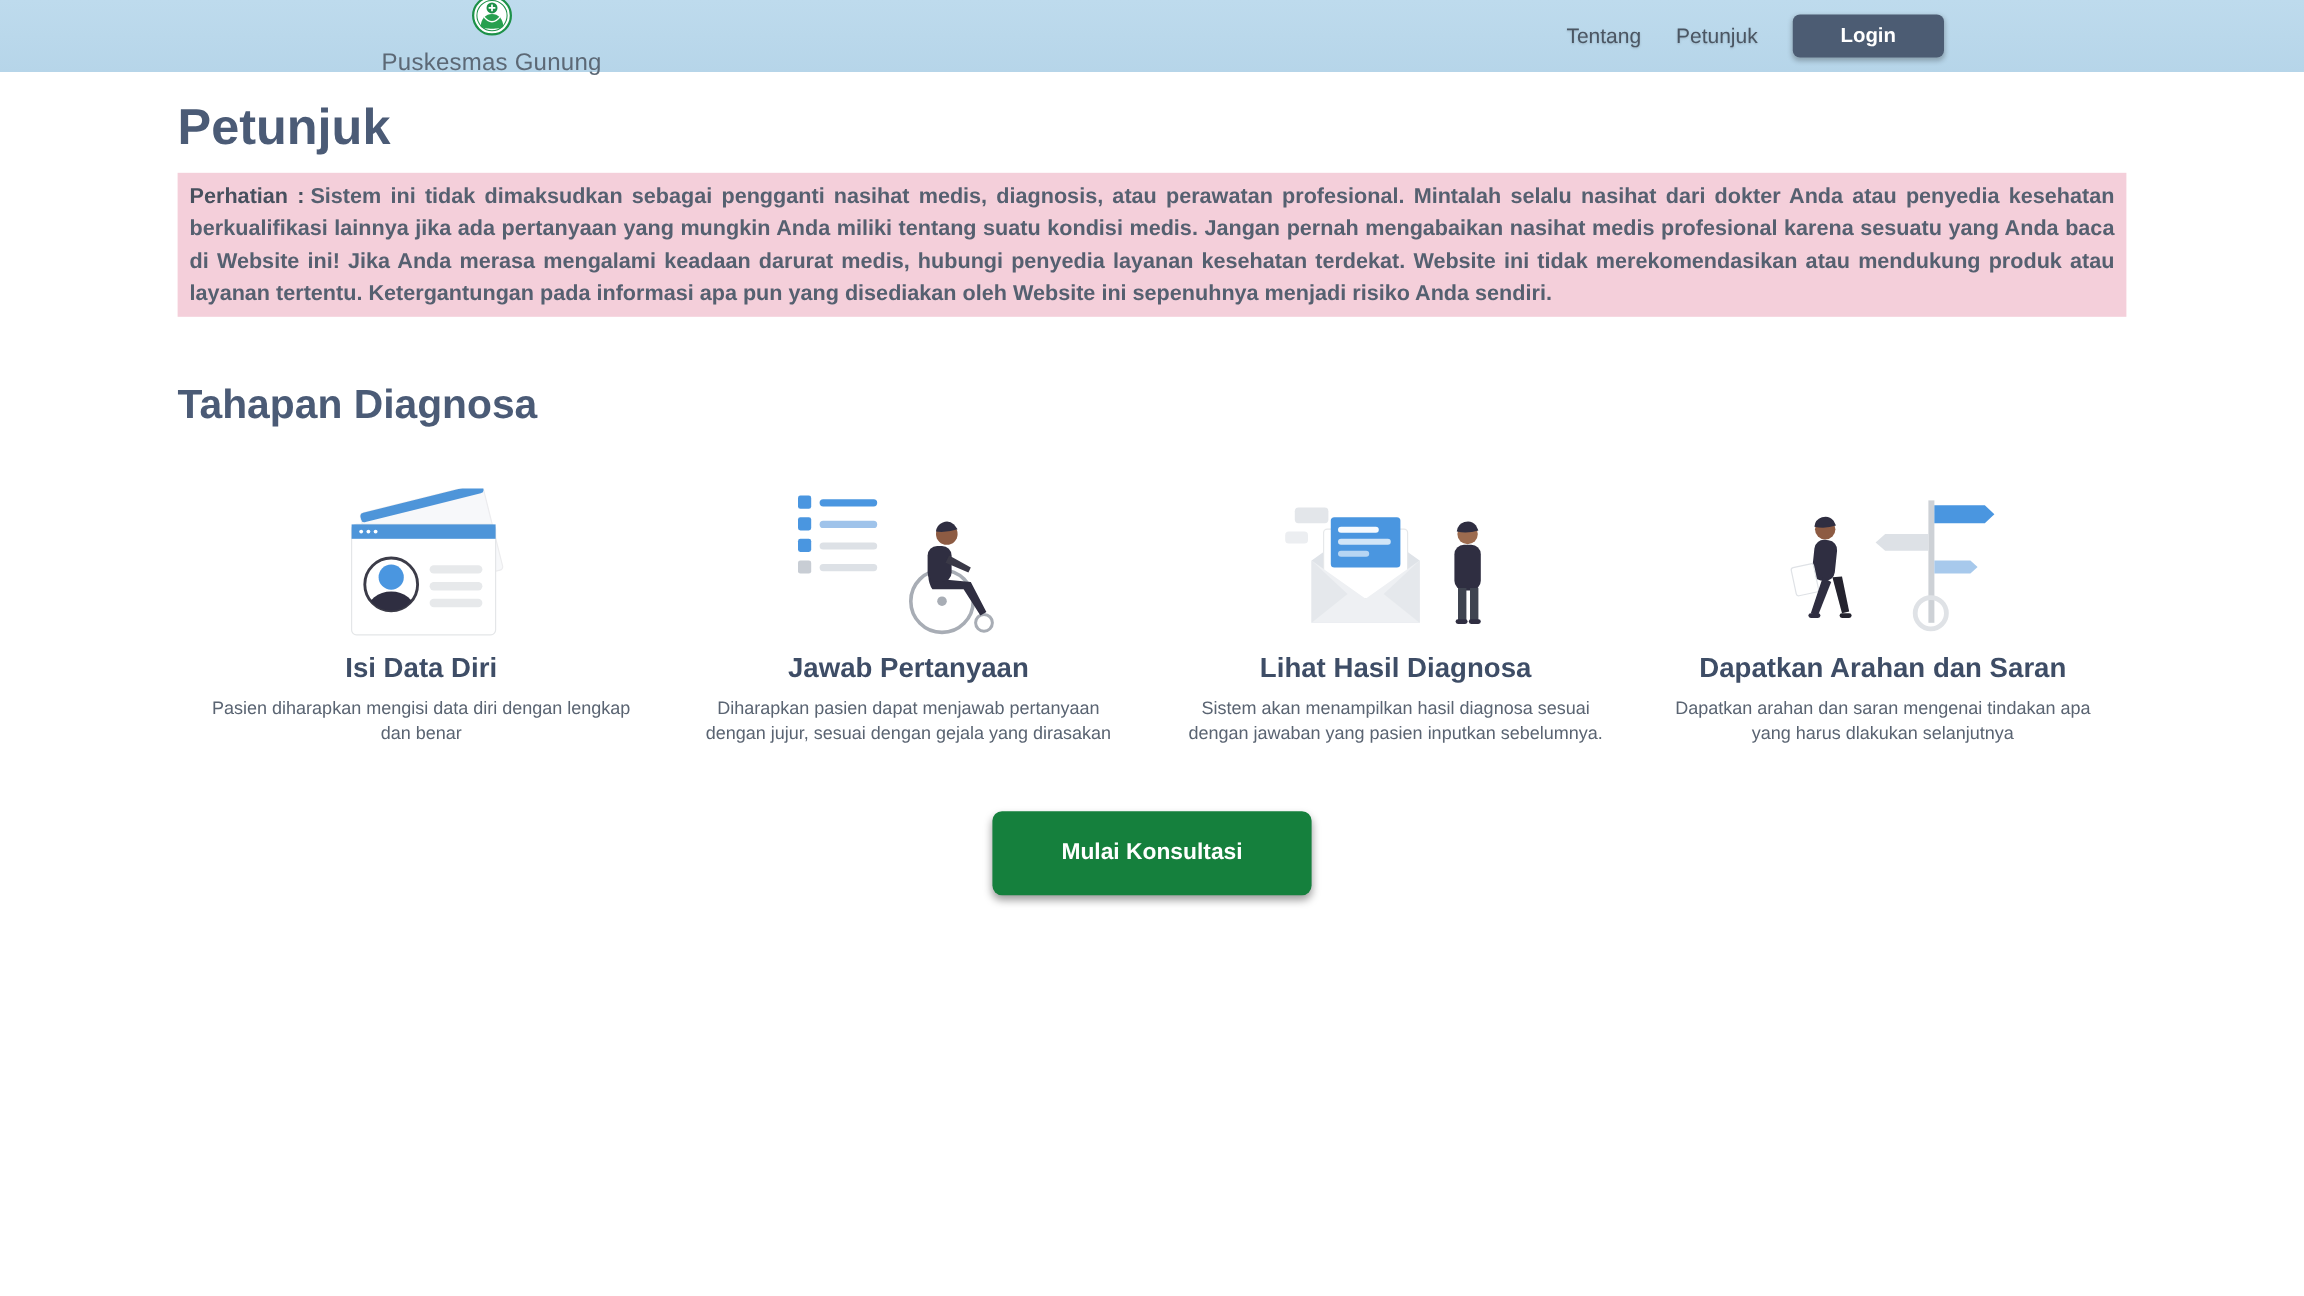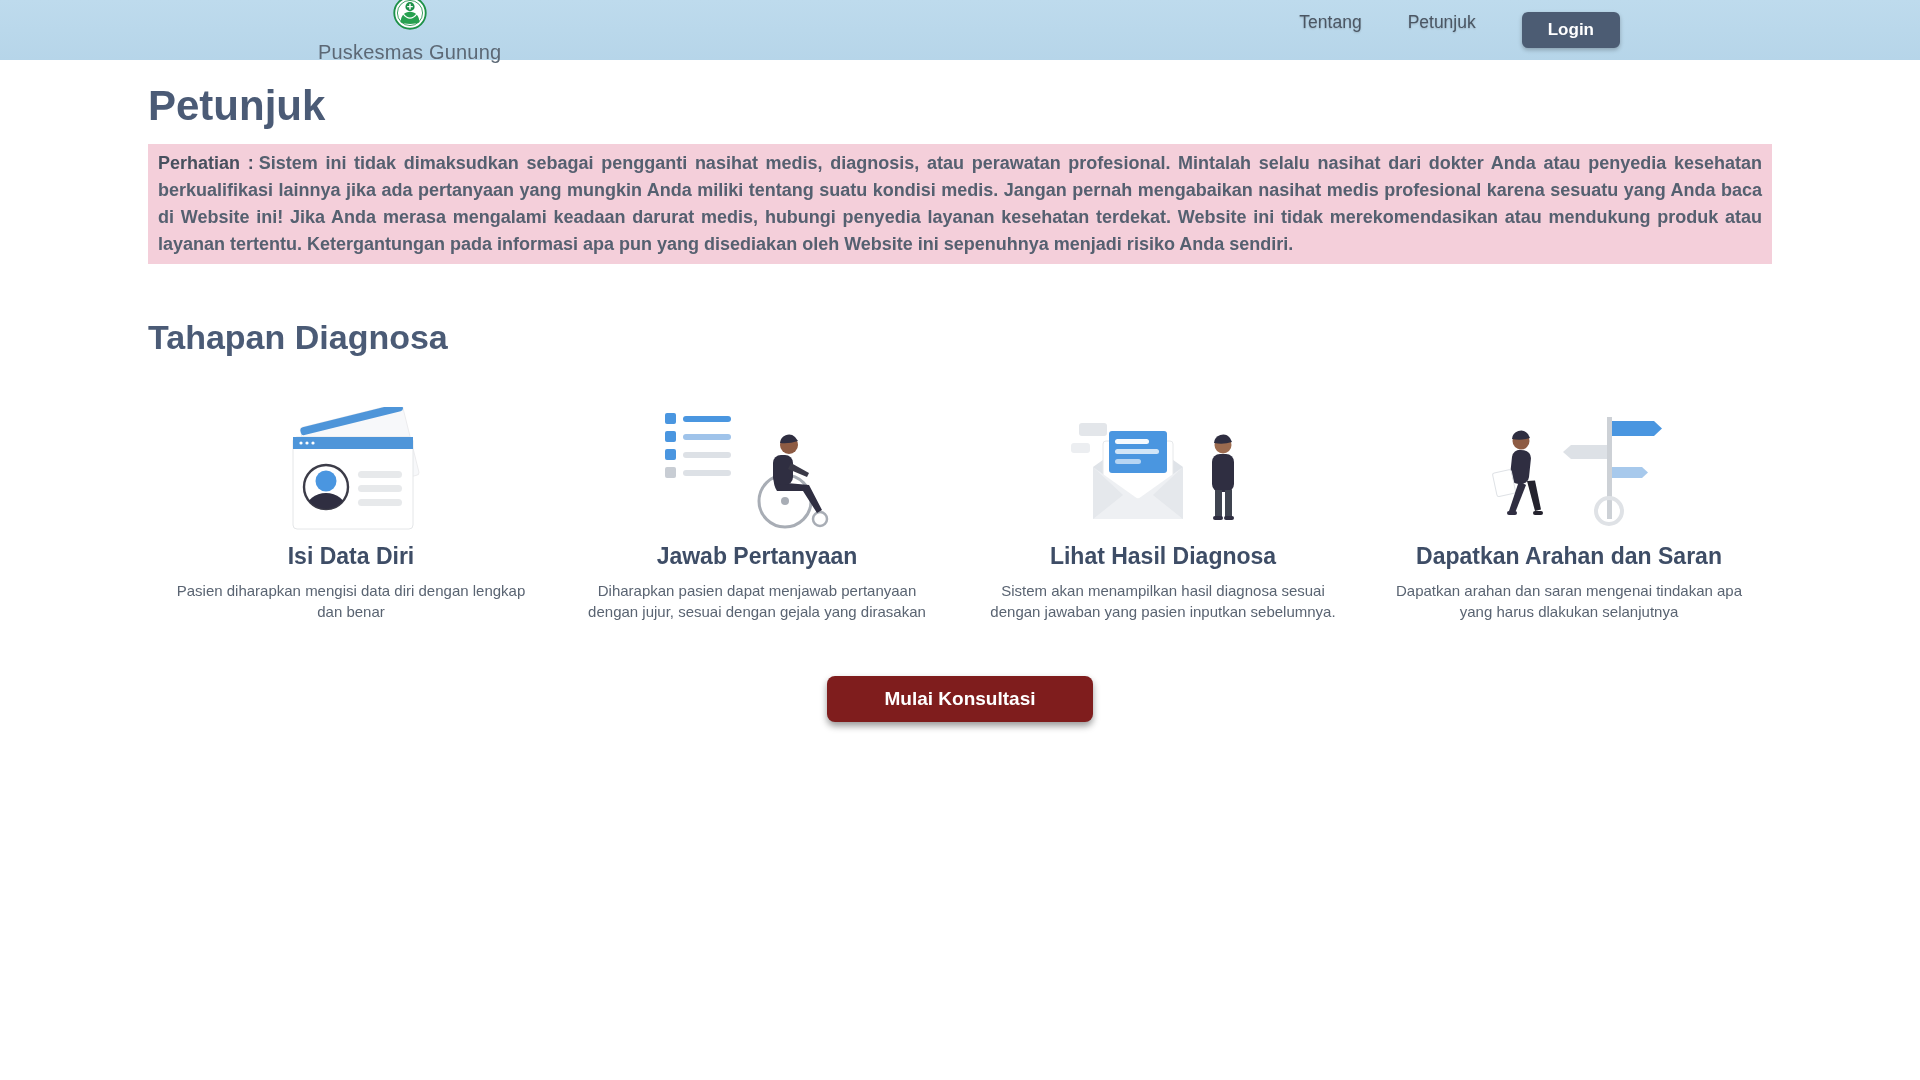--- a/index.html
+++ b/index.html
@@ -28,37 +28,38 @@
     text-decoration: none;
     flex-direction: column;
   }
   .brand-name {
     font-size: 20px;
     color: #5c6875;
     letter-spacing: 0.2px;
   }
   .nav-right {
     display: flex;
-    gap: 46px;
+    align-items: center;
+    gap: 29px;
   }
   .nav-link {
     font-size: 17.5px;
     color: #4b5663;
     cursor: pointer;
     text-shadow: 0 1px 2px rgba(0,0,0,0.18);
   }
   .login-btn {
     background: #4c5c73;
     color: #ffffff;
     border: none;
     border-radius: 6px;
     font-family: inherit;
     font-size: 17px;
     font-weight: 600;
-    padding: 8px 26px;
+    padding: 8px 40px;
     cursor: pointer;
     box-shadow: 0 2px 4px rgba(0,0,0,0.25);
   }
 
   
   .main { margin: 0 148px; }
   .page-title {
     margin: 22px 0 14px;
     font-size: 42px;
     font-weight: 600;
@@ -109,28 +110,28 @@
     line-height: 1.4;
     color: #5a6472;
     max-width: 352px;
     margin: 10px auto;
   }
 
   
   .cta-btn {
     display: block;
     margin: 44px auto 0;
-    background: #7f1d1d;
+    background: #15803d;
     color: #ffffff;
     border: none;
     border-radius: 8px;
     font-family: inherit;
     font-size: 19px;
     font-weight: 700;
-    padding: 12px 58px;
+    padding: 24px 58px;
     cursor: pointer;
     box-shadow: 0 4px 7px rgba(0,0,0,0.4);
   }
 </style>
 </head>
 <body>
 
 <nav class="navbar">
   <a class="brand">
     <span style="display:inline-flex;">

